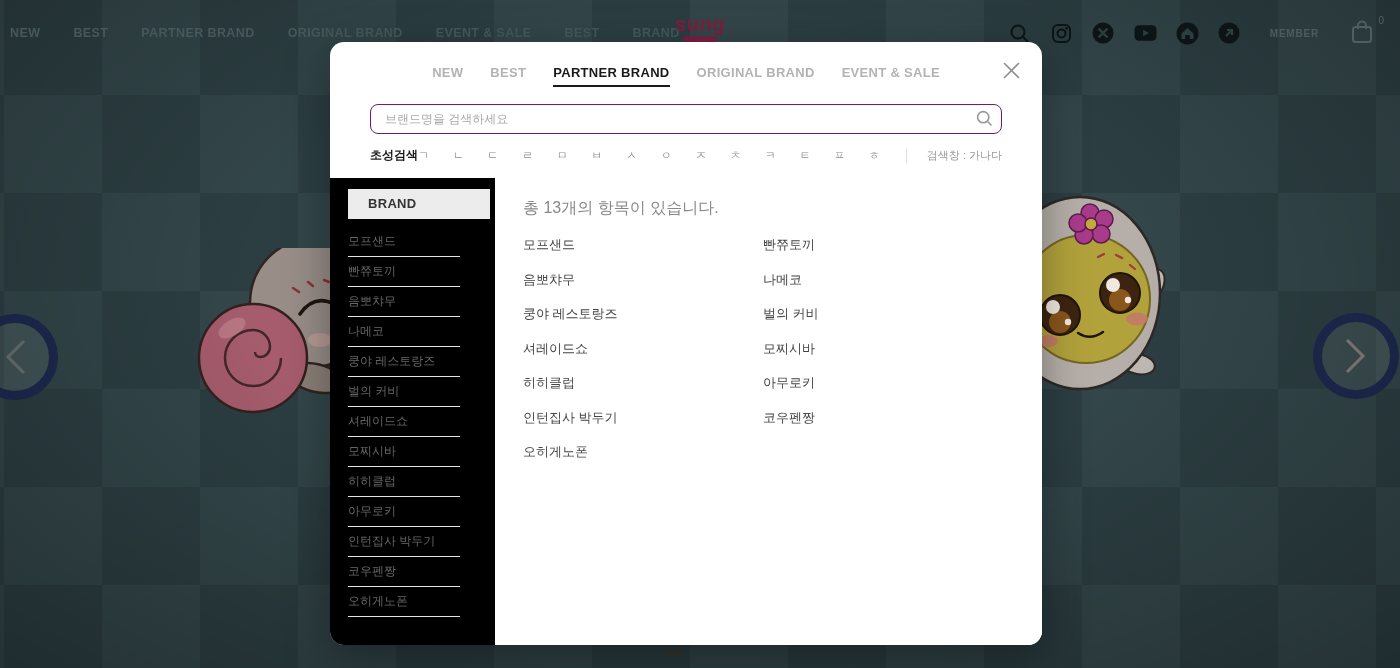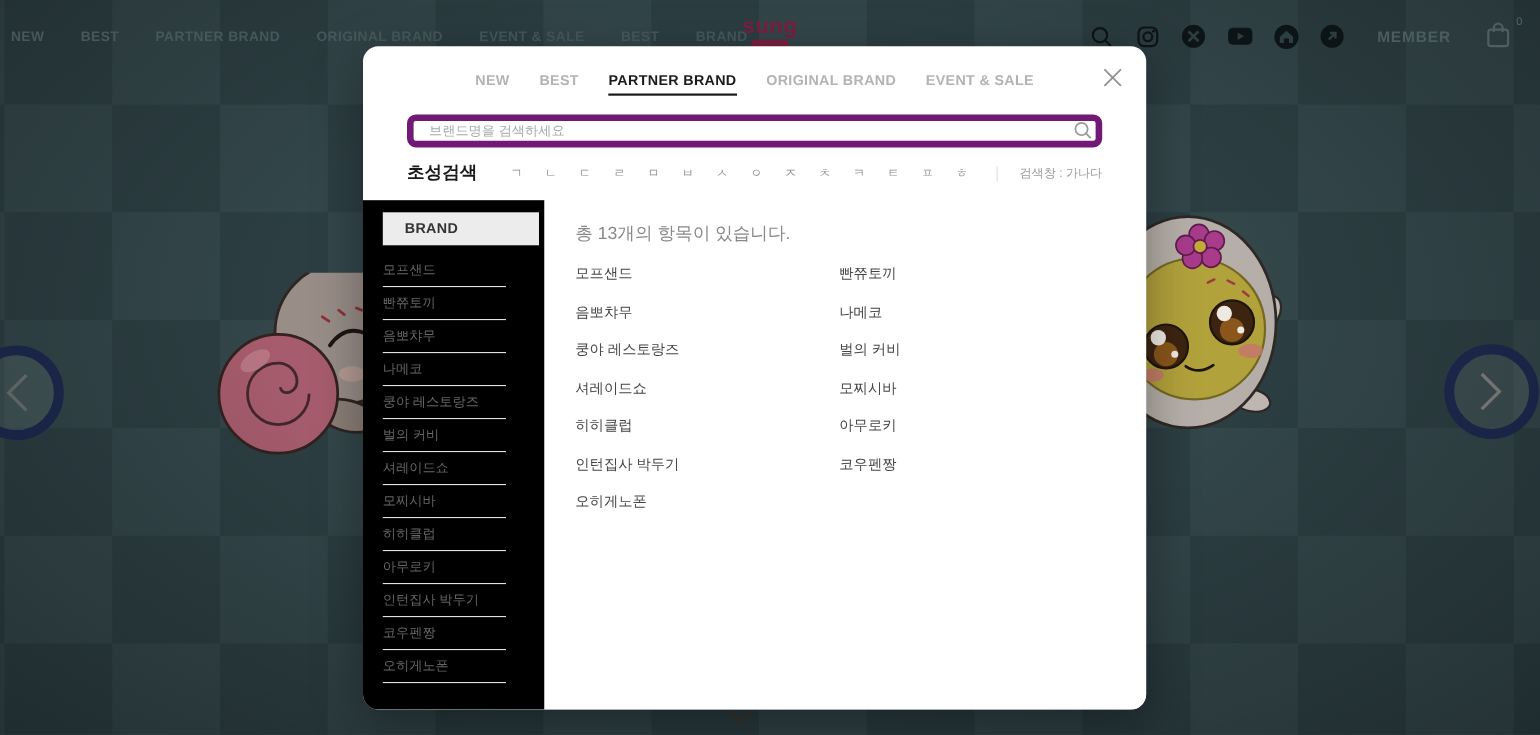--- a/index.html
+++ b/index.html
@@ -14,46 +14,46 @@
     background:radial-gradient(ellipse at 50% 42%,rgba(0,0,0,0) 45%,rgba(0,0,0,0.28) 100%);}
   
   .topnav{position:absolute;top:0;left:0;right:0;height:66px;z-index:3;display:flex;align-items:center;}
   .nav-left{display:flex;gap:33px;margin-left:10px;}
   .nav-item{font-size:12.5px;font-weight:700;letter-spacing:.4px;color:#46585b;cursor:pointer;white-space:nowrap;}
   .logo{position:absolute;left:50%;top:14px;transform:translateX(-50%);text-align:center;line-height:1;}
   .logo-text{font-size:20px;font-weight:700;color:#7e1d3f;letter-spacing:.5px;}
   .logo-sub{width:34px;height:7px;background:#7e1d3f;border-radius:4px;margin:2px auto 0;opacity:.9;}
   .nav-right{position:absolute;right:24px;top:0;height:66px;display:flex;align-items:center;gap:19px;}
   .nav-icon{width:23px;height:23px;display:flex;align-items:center;justify-content:center;cursor:pointer;}
-  .member{font-size:14px;font-weight:700;letter-spacing:.8px;color:#4c5d60;margin-left:10px;cursor:pointer;}
+  .member{font-size:10px;font-weight:700;letter-spacing:.8px;color:#4c5d60;margin-left:10px;cursor:pointer;}
   .cart{position:relative;margin-left:12px;cursor:pointer;width:26px;height:28px;}
   .cart-count{position:absolute;top:-4px;right:-8px;font-size:10px;color:#52646a;}
   
   .car-btn{position:absolute;width:86px;height:86px;border-radius:50%;z-index:1;
     border:9px solid #1d2950;background:rgba(160,178,178,0.14);display:flex;align-items:center;justify-content:center;cursor:pointer;box-sizing:border-box;}
   .car-prev{left:-28px;top:314px;}
   .car-next{left:1313px;top:313px;}
   
   .character{position:absolute;z-index:1;pointer-events:none;}
   
   .scroll-hint{position:absolute;left:660px;top:644px;z-index:1;}
   
   .modal{position:absolute;left:330px;top:42px;width:712px;height:603px;background:#fff;
     border-radius:14px;z-index:10;box-shadow:0 12px 45px rgba(0,0,0,0.35);overflow:hidden;display:flex;flex-direction:column;}
   .modal-tabs{display:flex;justify-content:center;gap:27px;padding-top:23px;flex:0 0 auto;}
   .modal-tab{font-size:13px;font-weight:700;letter-spacing:.3px;color:#b3b3b3;cursor:pointer;padding-bottom:5px;white-space:nowrap;}
   .modal-tab.active{color:#1a1a1a;border-bottom:2px solid #1a1a1a;}
   .modal-close{position:absolute;top:17px;right:20px;width:22px;height:22px;cursor:pointer;display:flex;align-items:center;justify-content:center;}
   .search-wrap{margin:17px 40px 0;position:relative;flex:0 0 auto;}
-  .search-input{width:100%;height:30px;box-sizing:border-box;border:6px solid #701a75;border-radius:8px;
+  .search-input{width:100%;height:30px;box-sizing:border-box;border:1px solid #701a75;border-radius:8px;
     padding:0 38px 0 14px;font-size:12px;color:#333;outline:none;font-family:inherit;}
   .search-input::placeholder{color:#a8a8a8;}
   .search-btn{position:absolute;right:9px;top:6px;cursor:pointer;}
   .chosung-row{margin:13px 40px 0;display:flex;align-items:center;flex:0 0 auto;}
-  .chosung-label{font-size:16px;font-weight:800;color:#1a1a1a;margin-right:30px;white-space:nowrap;}
+  .chosung-label{font-size:12px;font-weight:800;color:#1a1a1a;white-space:nowrap;}
   .chosung-keys{flex:1;display:flex;justify-content:space-between;align-items:center;padding-right:6px;}
   .chosung-key{font-size:11px;color:#8a8a8a;cursor:pointer;}
   .chosung-div{width:1px;height:14px;background:#ddd;margin:0 20px;}
   .chosung-sort{font-size:11px;color:#999;white-space:nowrap;}
   .modal-body{display:flex;flex:1;margin-top:14px;min-height:0;}
   .side{width:165px;background:#000000;padding-top:11px;box-sizing:border-box;flex:0 0 auto;}
   .side-title{background:#ececec;margin:0 5px 0 18px;height:30px;line-height:30px;padding-left:20px;
     font-size:13px;font-weight:800;color:#333;letter-spacing:.3px;}
   .side-list{margin:8px 0 0 18px;}
   .side-item{width:112px;padding:6px 0 6px 0;border-bottom:1px solid #e3e3e3;font-size:12px;color:#666;cursor:pointer;white-space:nowrap;}

